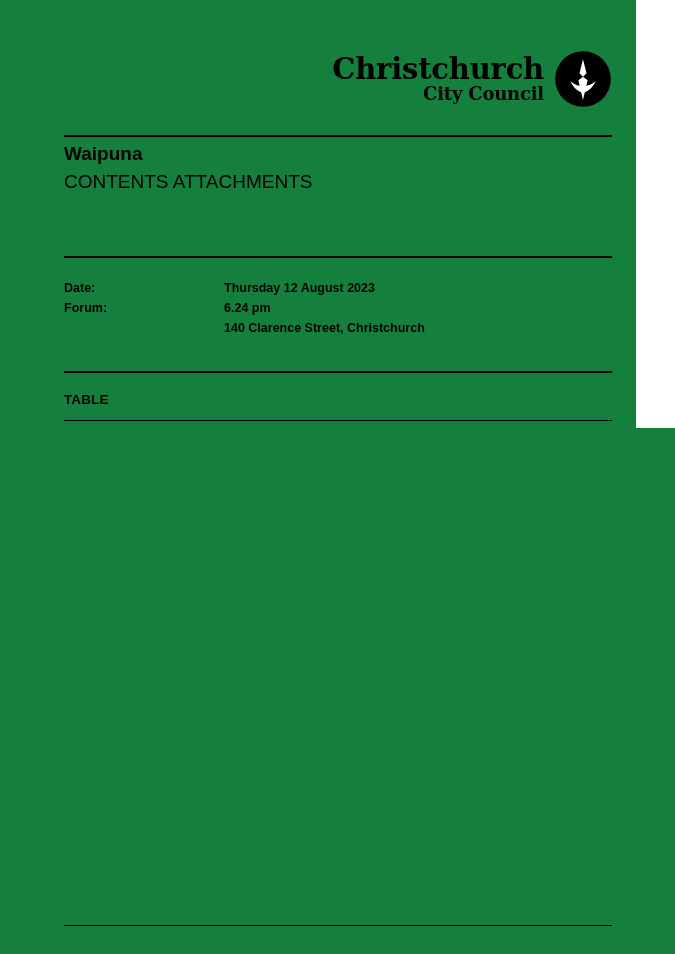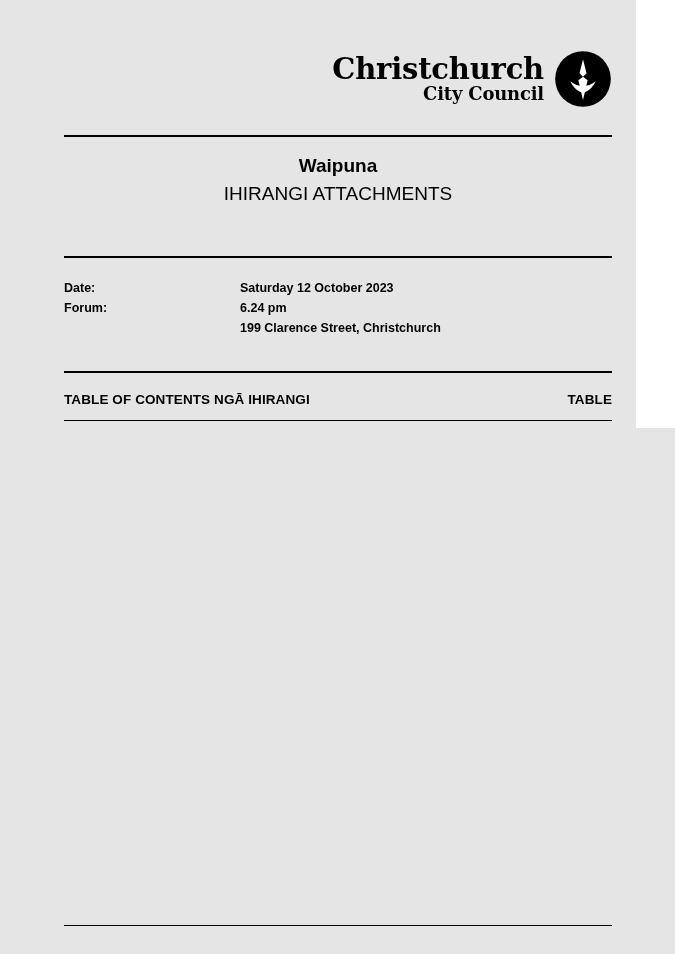--- a/index.html
+++ b/index.html
@@ -13,21 +13,21 @@
     font-family: "Liberation Sans", sans-serif;
     color: #000000;
     position: relative;
     overflow: hidden;
   }
   .page {
     position: absolute;
     left: 0; top: 0;
     width: 636px;
     height: 954px;
-    background: #e5e5e5;
+    background: #15803d;
   }
   .content {
     position: absolute;
     left: 64px;
     top: 0;
     width: 548px;
   }
 
   
   .logo-block {
@@ -77,23 +77,22 @@
   .hr-top { position: absolute; left: 64px; top: 135px; width: 548px; }
   .hr-title-bottom { position: absolute; left: 64px; top: 256px; width: 548px; }
   .hr-details-bottom { position: absolute; left: 64px; top: 371px; width: 548px; }
   .hr-toc-bottom { position: absolute; left: 64px; top: 420px; width: 548px; }
   .hr-footer { position: absolute; left: 64px; top: 925px; width: 548px; }
 
   
   .title-block {
     position: absolute;
     left: 64px;
-    top: 152px;
-    width: 548px;
-    text-align: center;
+    top: 140px;
+    width: 548px;
   }
   .title-line1 {
     font-size: 19px;
     font-weight: 700;
     line-height: 28px;
   }
   .title-line2 {
     font-size: 19px;
     font-weight: 700;
     line-height: 28px;
@@ -109,21 +108,20 @@
     position: absolute;
     left: 64px;
     top: 278px;
     width: 548px;
     font-size: 12.5px;
     font-weight: 700;
     line-height: 20px;
   }
   .details-row {
     display: flex;
-    gap: 16px;
   }
   .details-label {
     width: 160px;
     flex: 0 0 160px;
   }
   .details-value {
     flex: 1 1 auto;
   }
 
   
@@ -219,46 +217,45 @@
         <path d="M50 46 L58 52 L50 86 L42 52 Z" fill="#ffffff"></path>
         <path d="M28 54 C34 66, 42 72, 50 74 C58 72, 66 66, 72 54 C64 60, 58 62, 50 62 C42 62, 36 60, 28 54 Z" fill="#ffffff"></path>
       </svg>
     </div>
   </div>
 
   <hr class="rule hr-top">
 
   <div class="title-block">
     <div class="title-line1">Waipuna</div>
-    <div class="title-line3">IHIRANGI ATTACHMENTS</div>
+    <div class="title-line3">CONTENTS ATTACHMENTS</div>
   </div>
 
   <hr class="rule hr-title-bottom">
 
   <div class="details">
     <div class="details-row">
       <div class="details-label">Date:</div>
-      <div class="details-value">Saturday 12 October 2023</div>
+      <div class="details-value">Thursday 12 August 2023</div>
     </div>
     <div class="details-row">
       <div class="details-label">Forum:</div>
       <div class="details-value">6.24 pm</div>
     </div>
     <div class="details-row">
     </div>
     <div class="details-row">
       <div class="details-label"></div>
-      <div class="details-value">199 Clarence Street, Christchurch</div>
+      <div class="details-value">140 Clarence Street, Christchurch</div>
     </div>
   </div>
 
   <hr class="rule hr-details-bottom">
 
   <div class="toc-header">
-    <div>TABLE OF CONTENTS NGĀ IHIRANGI</div>
     <div>TABLE</div>
   </div>
 
   <hr class="rule-thin hr-toc-bottom">
 
   <div class="toc">
 
     <div class="toc-item">
       <div class="toc-l1">
         <div class="num">4.1.</div>

